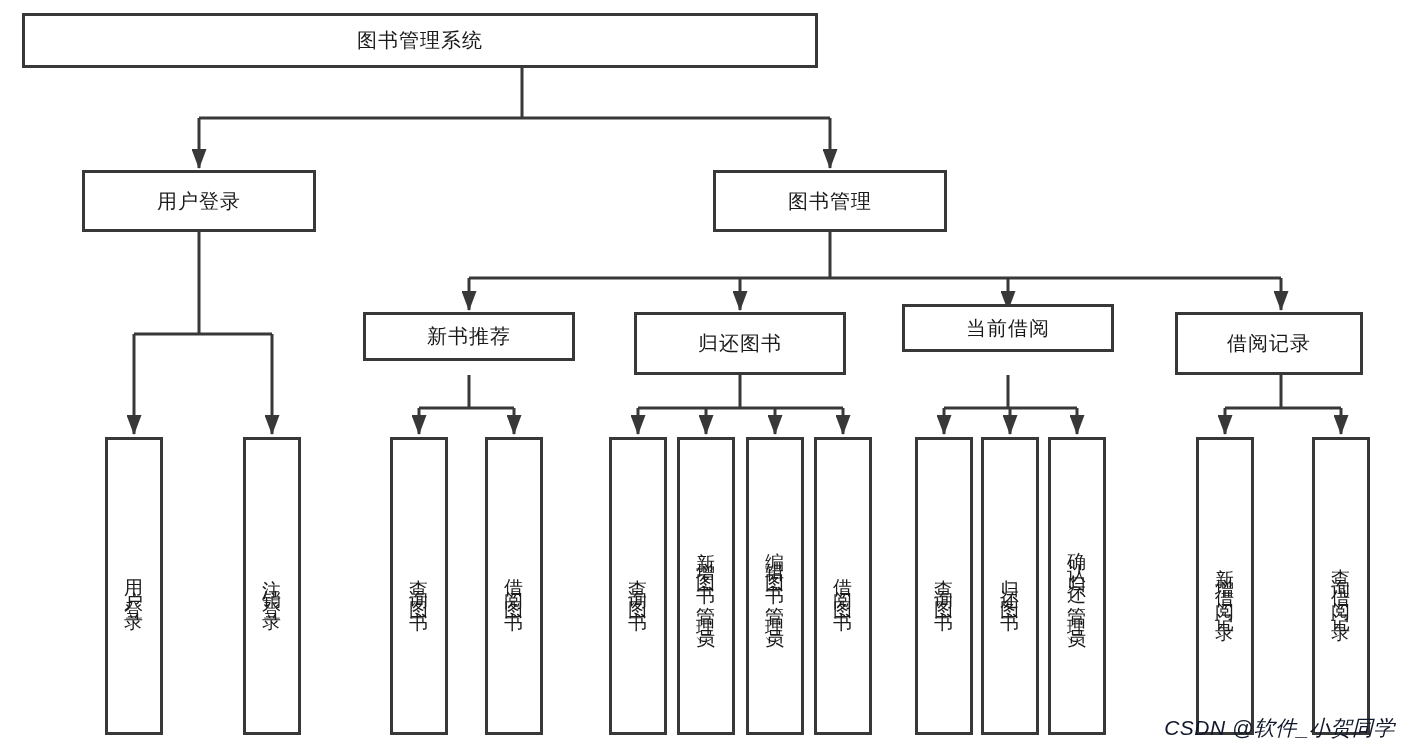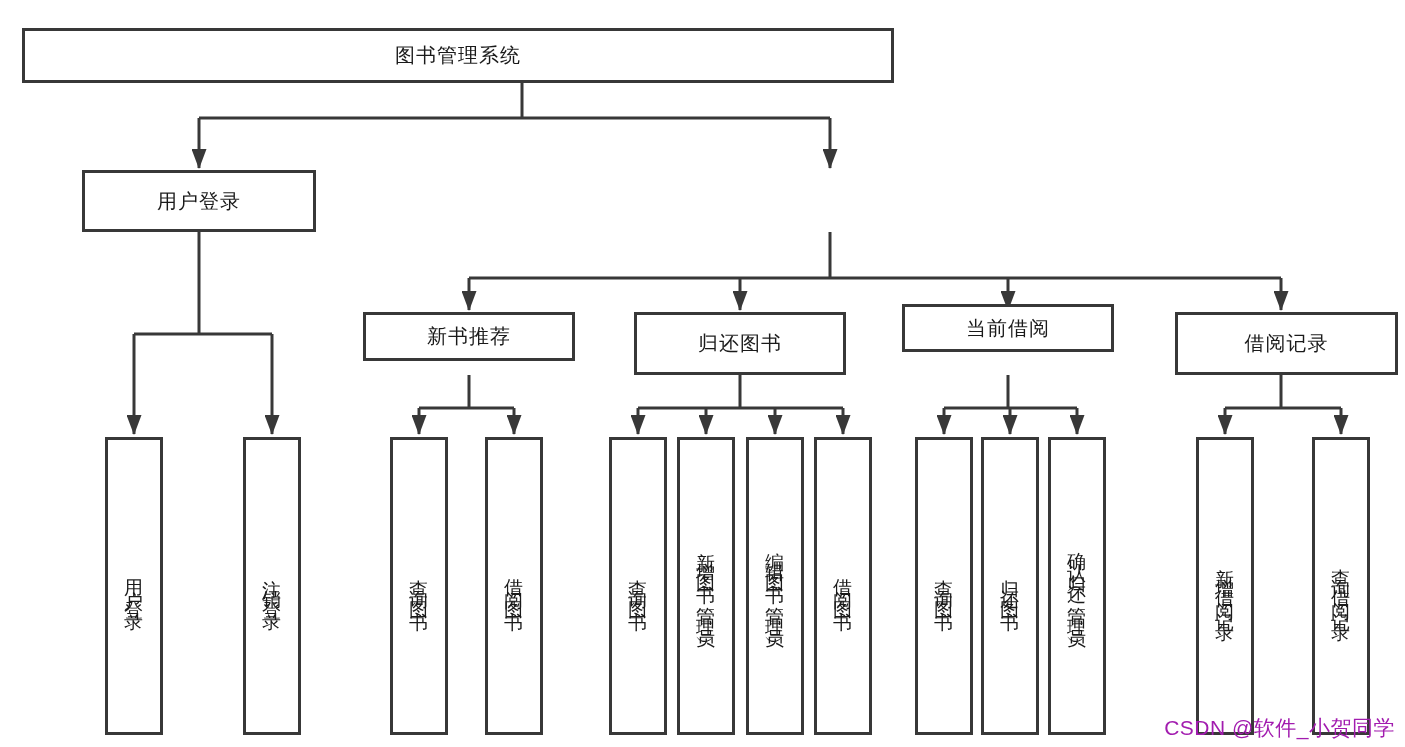--- a/index.html
+++ b/index.html
@@ -42,24 +42,25 @@
     font-size: 19px;
     letter-spacing: 11px;
     line-height: 1;
     white-space: nowrap;
   }
   .watermark {
     position: absolute;
     right: 10px;
     bottom: 5px;
     font-size: 21px;
-    color: #a21caf;
+    color: #0f172a;
     letter-spacing: 0.5px;
     z-index: 5;
     white-space: nowrap;
+    font-style: italic;
   }
 </style>
 </head>
 <body>
 
 <div class="canvas">
 
   <svg class="connectors" viewBox="0 0 1405 747" xmlns="http://www.w3.org/2000/svg">
     <defs>
       <marker id="arrow" viewBox="0 0 20 15" refX="19" refY="7.5" markerWidth="20" markerHeight="15" markerUnits="userSpaceOnUse" orient="auto">
@@ -95,38 +96,41 @@
         <path d="M843 408 V434" marker-end="url(#arrow)"></path>
         <path d="M944 408 V434" marker-end="url(#arrow)"></path>
         <path d="M1010 408 V434" marker-end="url(#arrow)"></path>
         <path d="M1077 408 V434" marker-end="url(#arrow)"></path>
         <path d="M1225 408 V434" marker-end="url(#arrow)"></path>
         <path d="M1341 408 V434" marker-end="url(#arrow)"></path>
       </g>
     </g>
   </svg>
 
-  <div class="node h" style="left:22px;top:28px;width:872px;height:55px">
+  <div class="node h" style="left:22px;top:13px;width:796px;height:55px">
     <span class="lbl">图书管理系统</span>
   </div>
 
   <div class="node h" style="left:82px;top:170px;width:234px;height:62px">
     <span class="lbl">用户登录</span>
+  </div>
+  <div class="node h" style="left:713px;top:170px;width:234px;height:62px">
+    <span class="lbl">图书管理</span>
   </div>
 
   <div class="node h" style="left:363px;top:312px;width:212px;height:49px">
     <span class="lbl">新书推荐</span>
   </div>
   <div class="node h" style="left:634px;top:312px;width:212px;height:63px">
     <span class="lbl">归还图书</span>
   </div>
   <div class="node h" style="left:902px;top:304px;width:212px;height:48px">
     <span class="lbl">当前借阅</span>
   </div>
-  <div class="node h" style="left:1175px;top:312px;width:223px;height:63px">
+  <div class="node h" style="left:1175px;top:312px;width:188px;height:63px">
     <span class="lbl">借阅记录</span>
   </div>
 
   <div class="node v" style="left:105px;top:437px;width:58px;height:298px">
     <span class="lbl">用户登录</span>
   </div>
   <div class="node v" style="left:243px;top:437px;width:58px;height:298px">
     <span class="lbl">注销登录</span>
   </div>
 

